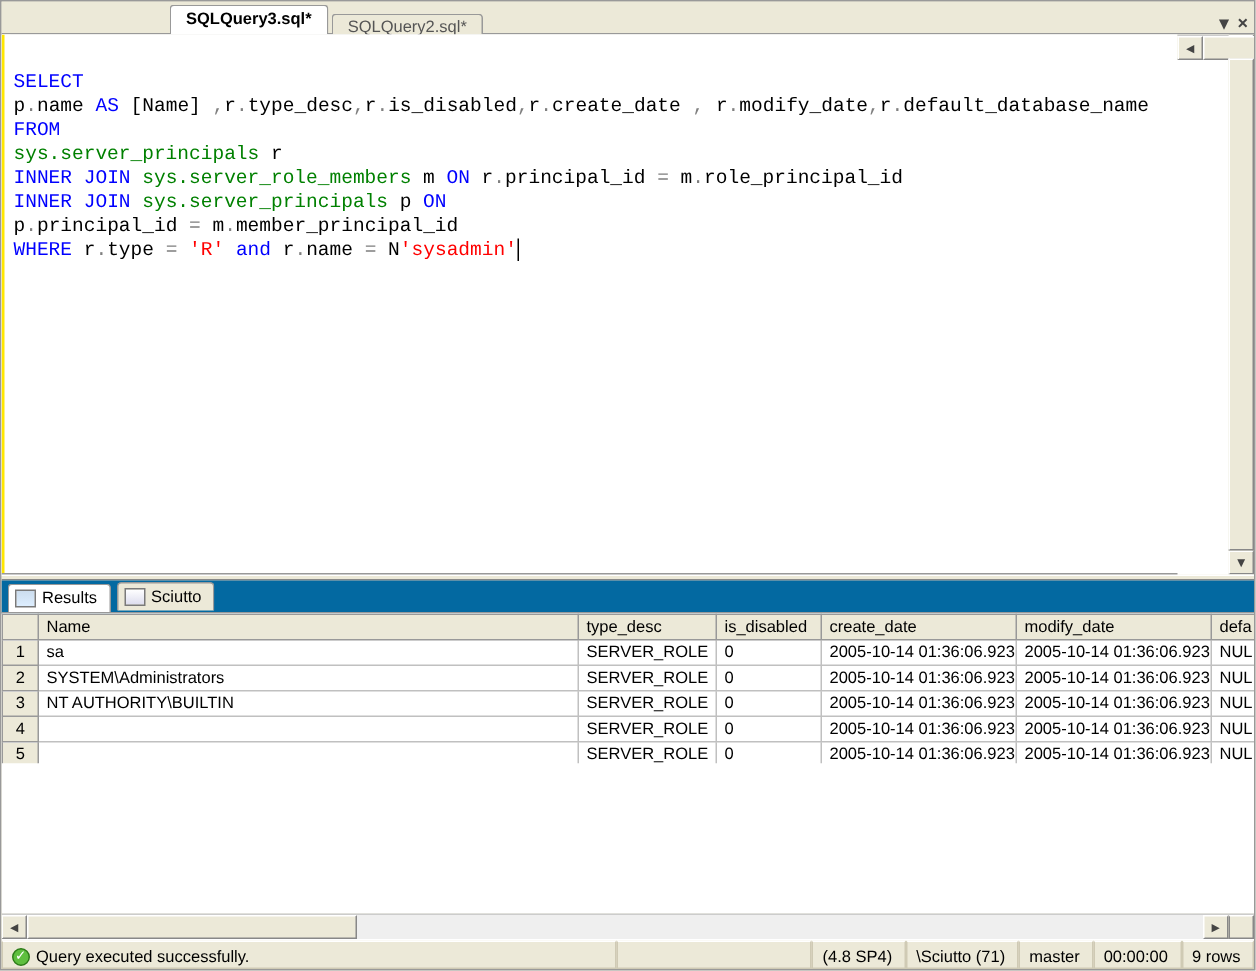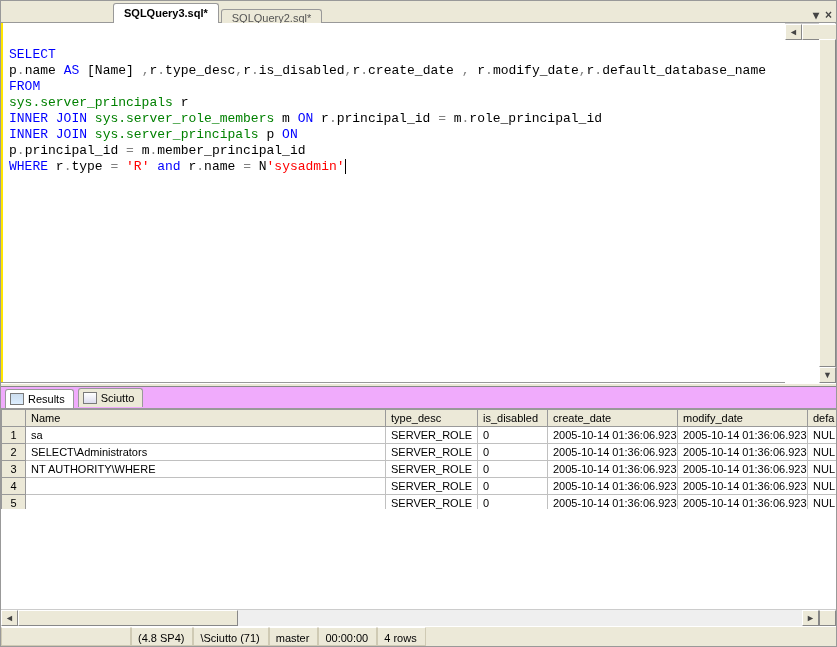--- a/index.html
+++ b/index.html
@@ -155,21 +155,21 @@
     height: 4px;
     background: #ece9d8;
     border-top: 1px solid #fff;
     border-bottom: 1px solid #888;
     cursor: row-resize;
   }
   .results-tabs {
     display: flex;
     align-items: center;
     height: 22px;
-    background: #f0abfc;
+    background: #0369a1;
     border-bottom: 1px solid #999;
     padding-left: 4px;
     gap: 4px;
   }
   .rtab {
     border: 1px solid #999;
     border-bottom: none;
     border-top-left-radius:3px;
     border-top-right-radius:3px;
     padding: 1px 8px 1px 4px;
@@ -345,30 +345,30 @@
             <td class="rowhdr">1</td>
             <td>sa</td>
             <td>SERVER_ROLE</td>
             <td>0</td>
             <td>2005-10-14 01:36:06.923</td>
             <td>2005-10-14 01:36:06.923</td>
             <td>NUL</td>
           </tr>
           <tr>
             <td class="rowhdr">2</td>
-            <td>SELECT\Administrators</td>
+            <td>SYSTEM\Administrators</td>
             <td>SERVER_ROLE</td>
             <td>0</td>
             <td>2005-10-14 01:36:06.923</td>
             <td>2005-10-14 01:36:06.923</td>
             <td>NUL</td>
           </tr>
           <tr>
             <td class="rowhdr">3</td>
-            <td>NT AUTHORITY\WHERE</td>
+            <td>NT AUTHORITY\BUILTIN</td>
             <td>SERVER_ROLE</td>
             <td>0</td>
             <td>2005-10-14 01:36:06.923</td>
             <td>2005-10-14 01:36:06.923</td>
             <td>NUL</td>
           </tr>
           <tr>
             <td class="rowhdr">4</td>
             <td></td>
             <td>SERVER_ROLE</td>
@@ -394,19 +394,23 @@
     <div class="sbtn">◄</div>
     <div class="strack">
         <div class="sthumb" style="width:220px;"></div>
       </div>
     <div class="sbtn">►</div>
     <div class="sbtn" style="border-left:1px solid #888;"></div>
   </div>
 </div>
 
 <div class="statusbar">
+  <div class="cell stretch">
+    <span class="status-ok"></span>
+    <span>Query executed successfully.</span>
+  </div>
   <div class="cell" style="width:130px;"></div>
   <div class="cell">(4.8 SP4)</div>
   <div class="cell">\Sciutto (71)</div>
   <div class="cell">master</div>
   <div class="cell">00:00:00</div>
-  <div class="cell">4 rows</div>
+  <div class="cell">9 rows</div>
 </div>
 
 </body></html>

